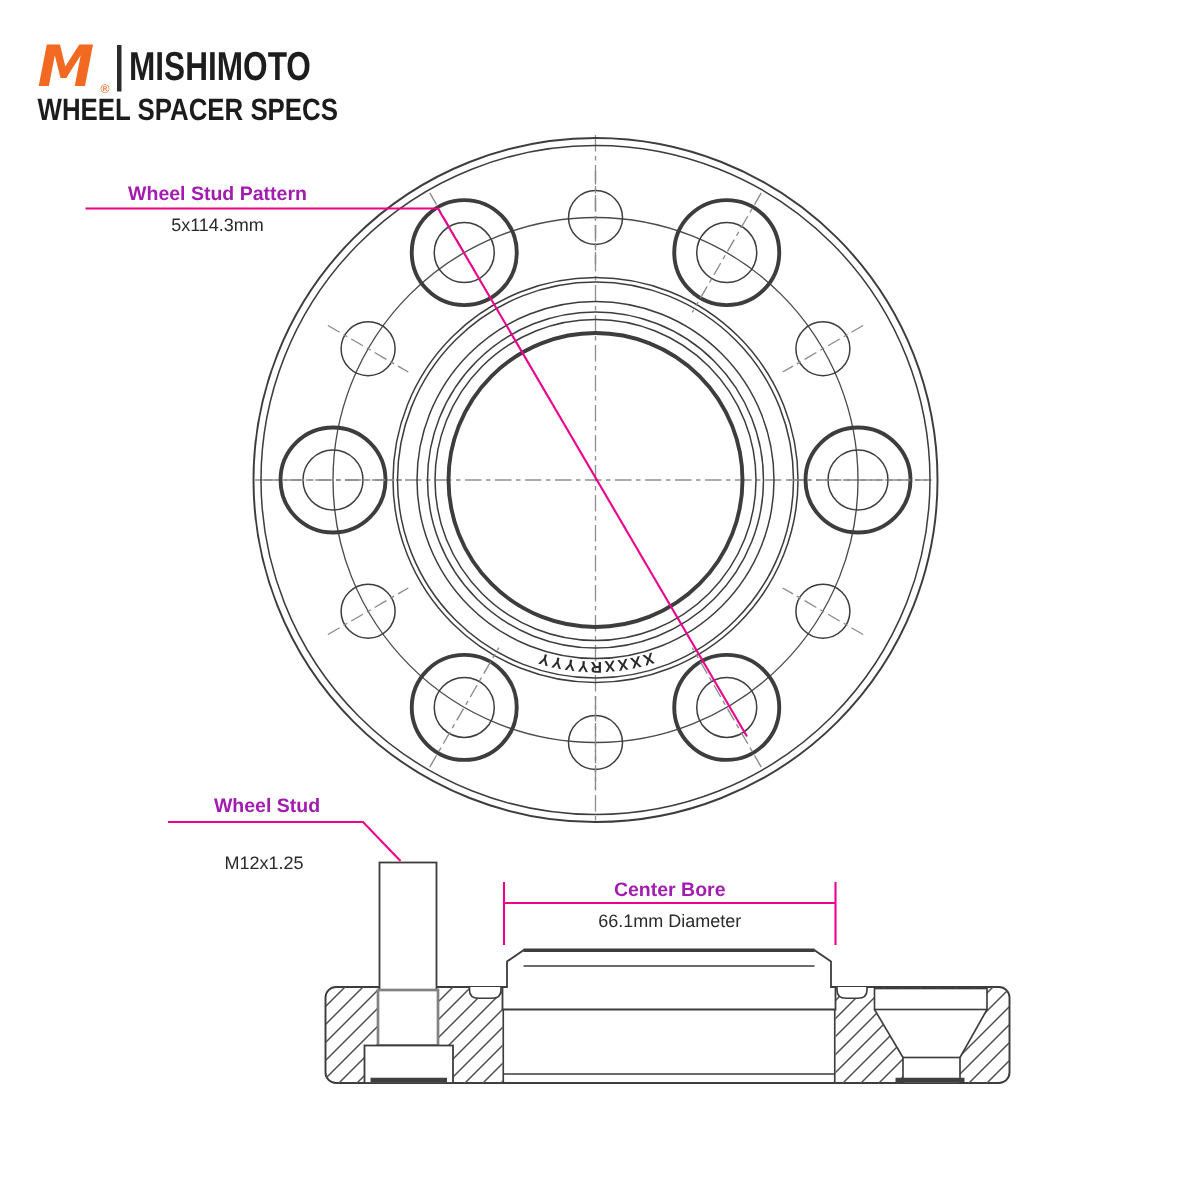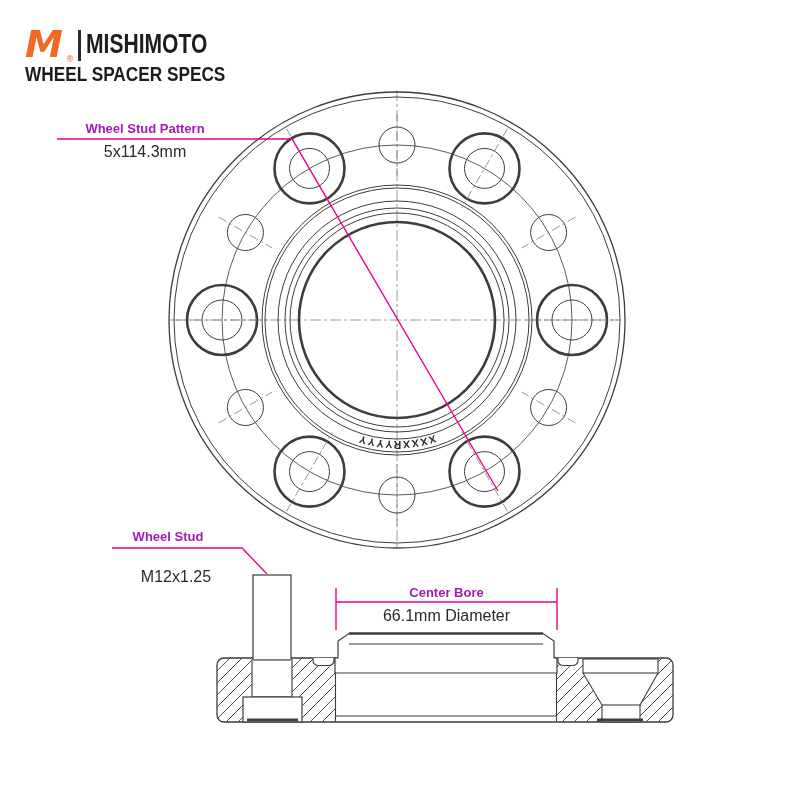--- a/index.html
+++ b/index.html
@@ -5,24 +5,24 @@
   html,body{margin:0;padding:0;background:#ffffff;}
   body{width:800px;height:800px;position:relative;font-family:"Liberation Sans",sans-serif;overflow:hidden;}
   .abs{position:absolute;}
   #drawing-svg{position:absolute;left:0;top:0;}
   .logo-divider{position:absolute;left:78px;top:30px;width:3px;height:31px;background:#2b2b2b;}
   .brand{position:absolute;left:86px;top:28px;font-size:27px;font-weight:bold;color:#1d1d1d;
          transform:scaleX(0.78);transform-origin:left top;white-space:nowrap;letter-spacing:0px;line-height:32px;}
   .subtitle{position:absolute;left:25px;top:62px;font-size:20.5px;font-weight:bold;color:#1c1c1c;
          transform:scaleX(0.84);transform-origin:left top;white-space:nowrap;line-height:24px;}
   .anno-label{position:absolute;font-size:13px;font-weight:bold;color:#a21caf;text-align:center;white-space:nowrap;}
-  .anno-value{position:absolute;font-size:16px;font-weight:normal;color:#2a2a2a;text-align:center;white-space:nowrap;}
+  .anno-value{position:absolute;font-size:12px;font-weight:normal;color:#2a2a2a;text-align:center;white-space:nowrap;}
   .lbl-stud-pattern{left:55px;top:121px;width:180px;}
   .val-stud-pattern{left:55px;top:143px;width:180px;}
-  .lbl-wheel-stud{left:102px;top:529px;width:132px;}
+  .lbl-wheel-stud{left:112px;top:529px;width:132px;}
   .val-wheel-stud{left:110px;top:568px;width:132px;}
   .lbl-center-bore{left:336px;top:585px;width:221px;}
   .val-center-bore{left:336px;top:607px;width:221px;}
 </style>
 </head>
 <body>
 
 <div class="abs" style="left:0;top:0;width:240px;height:95px;">
   <svg class="abs" style="left:24px;top:26px;" width="56" height="38" viewBox="0 0 56 38">
     <text x="1" y="31" font-size="38" font-weight="bold" font-style="italic" font-family="DejaVu Sans, sans-serif" fill="#f26a21">M</text>

